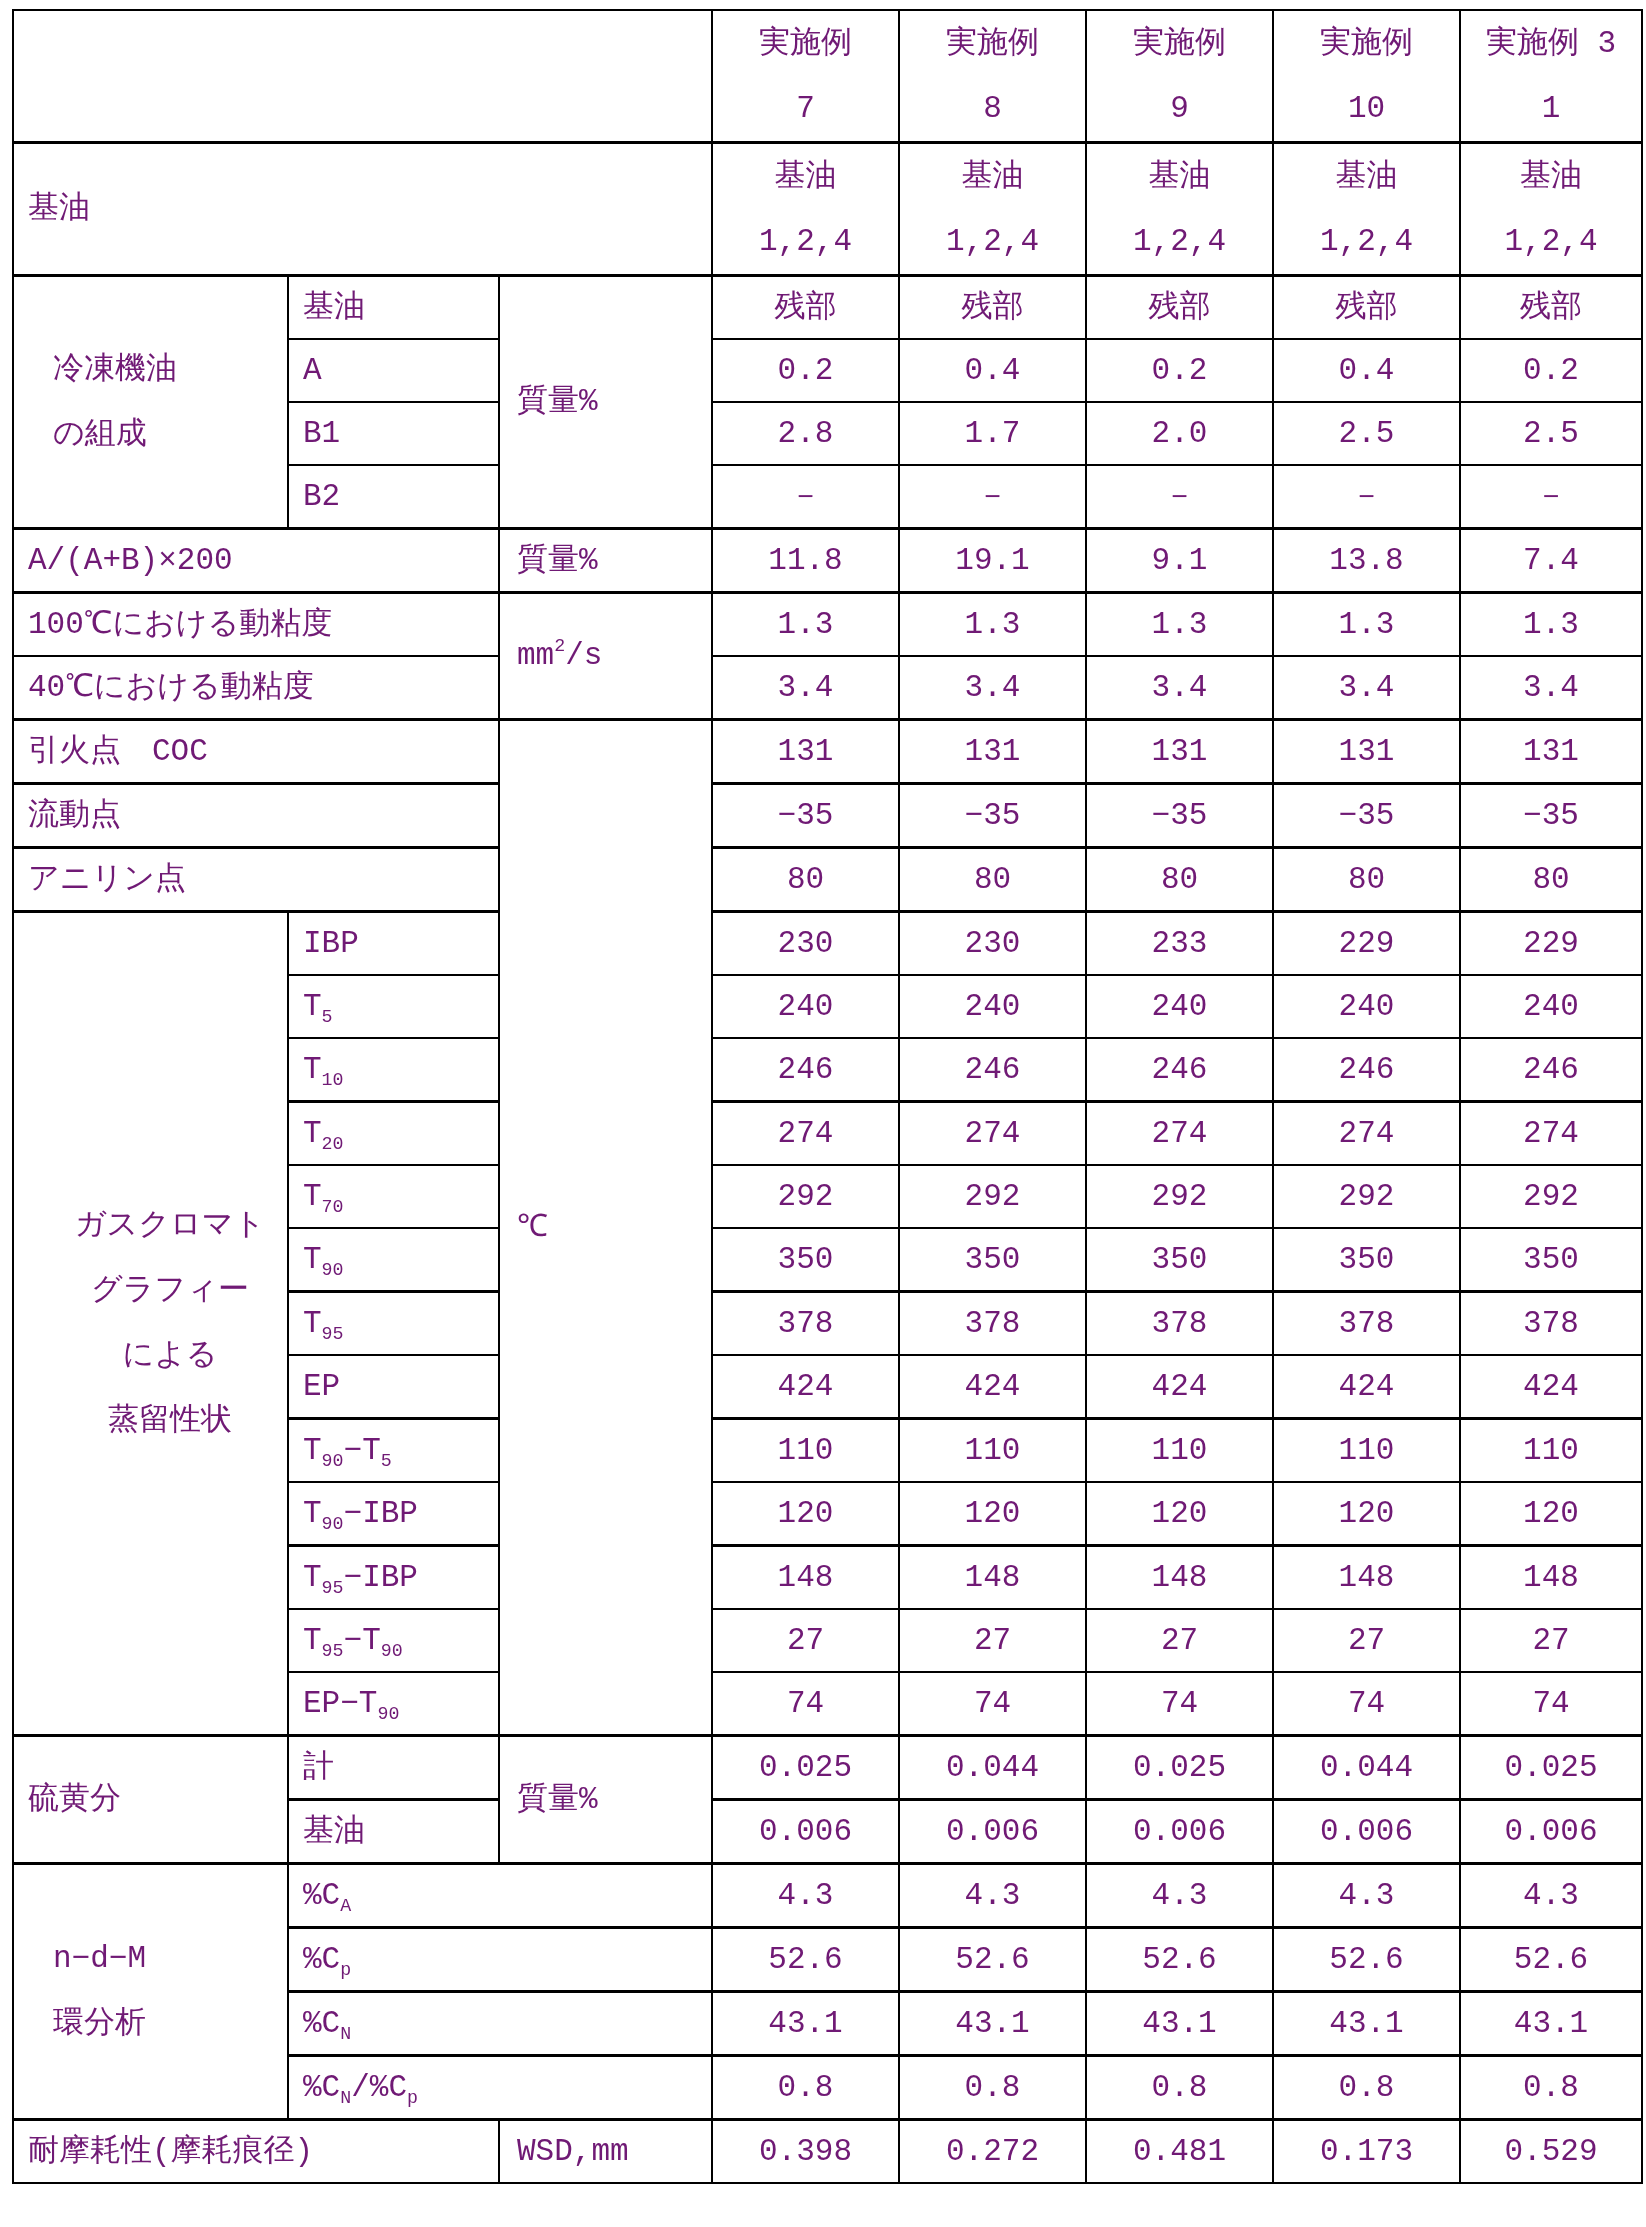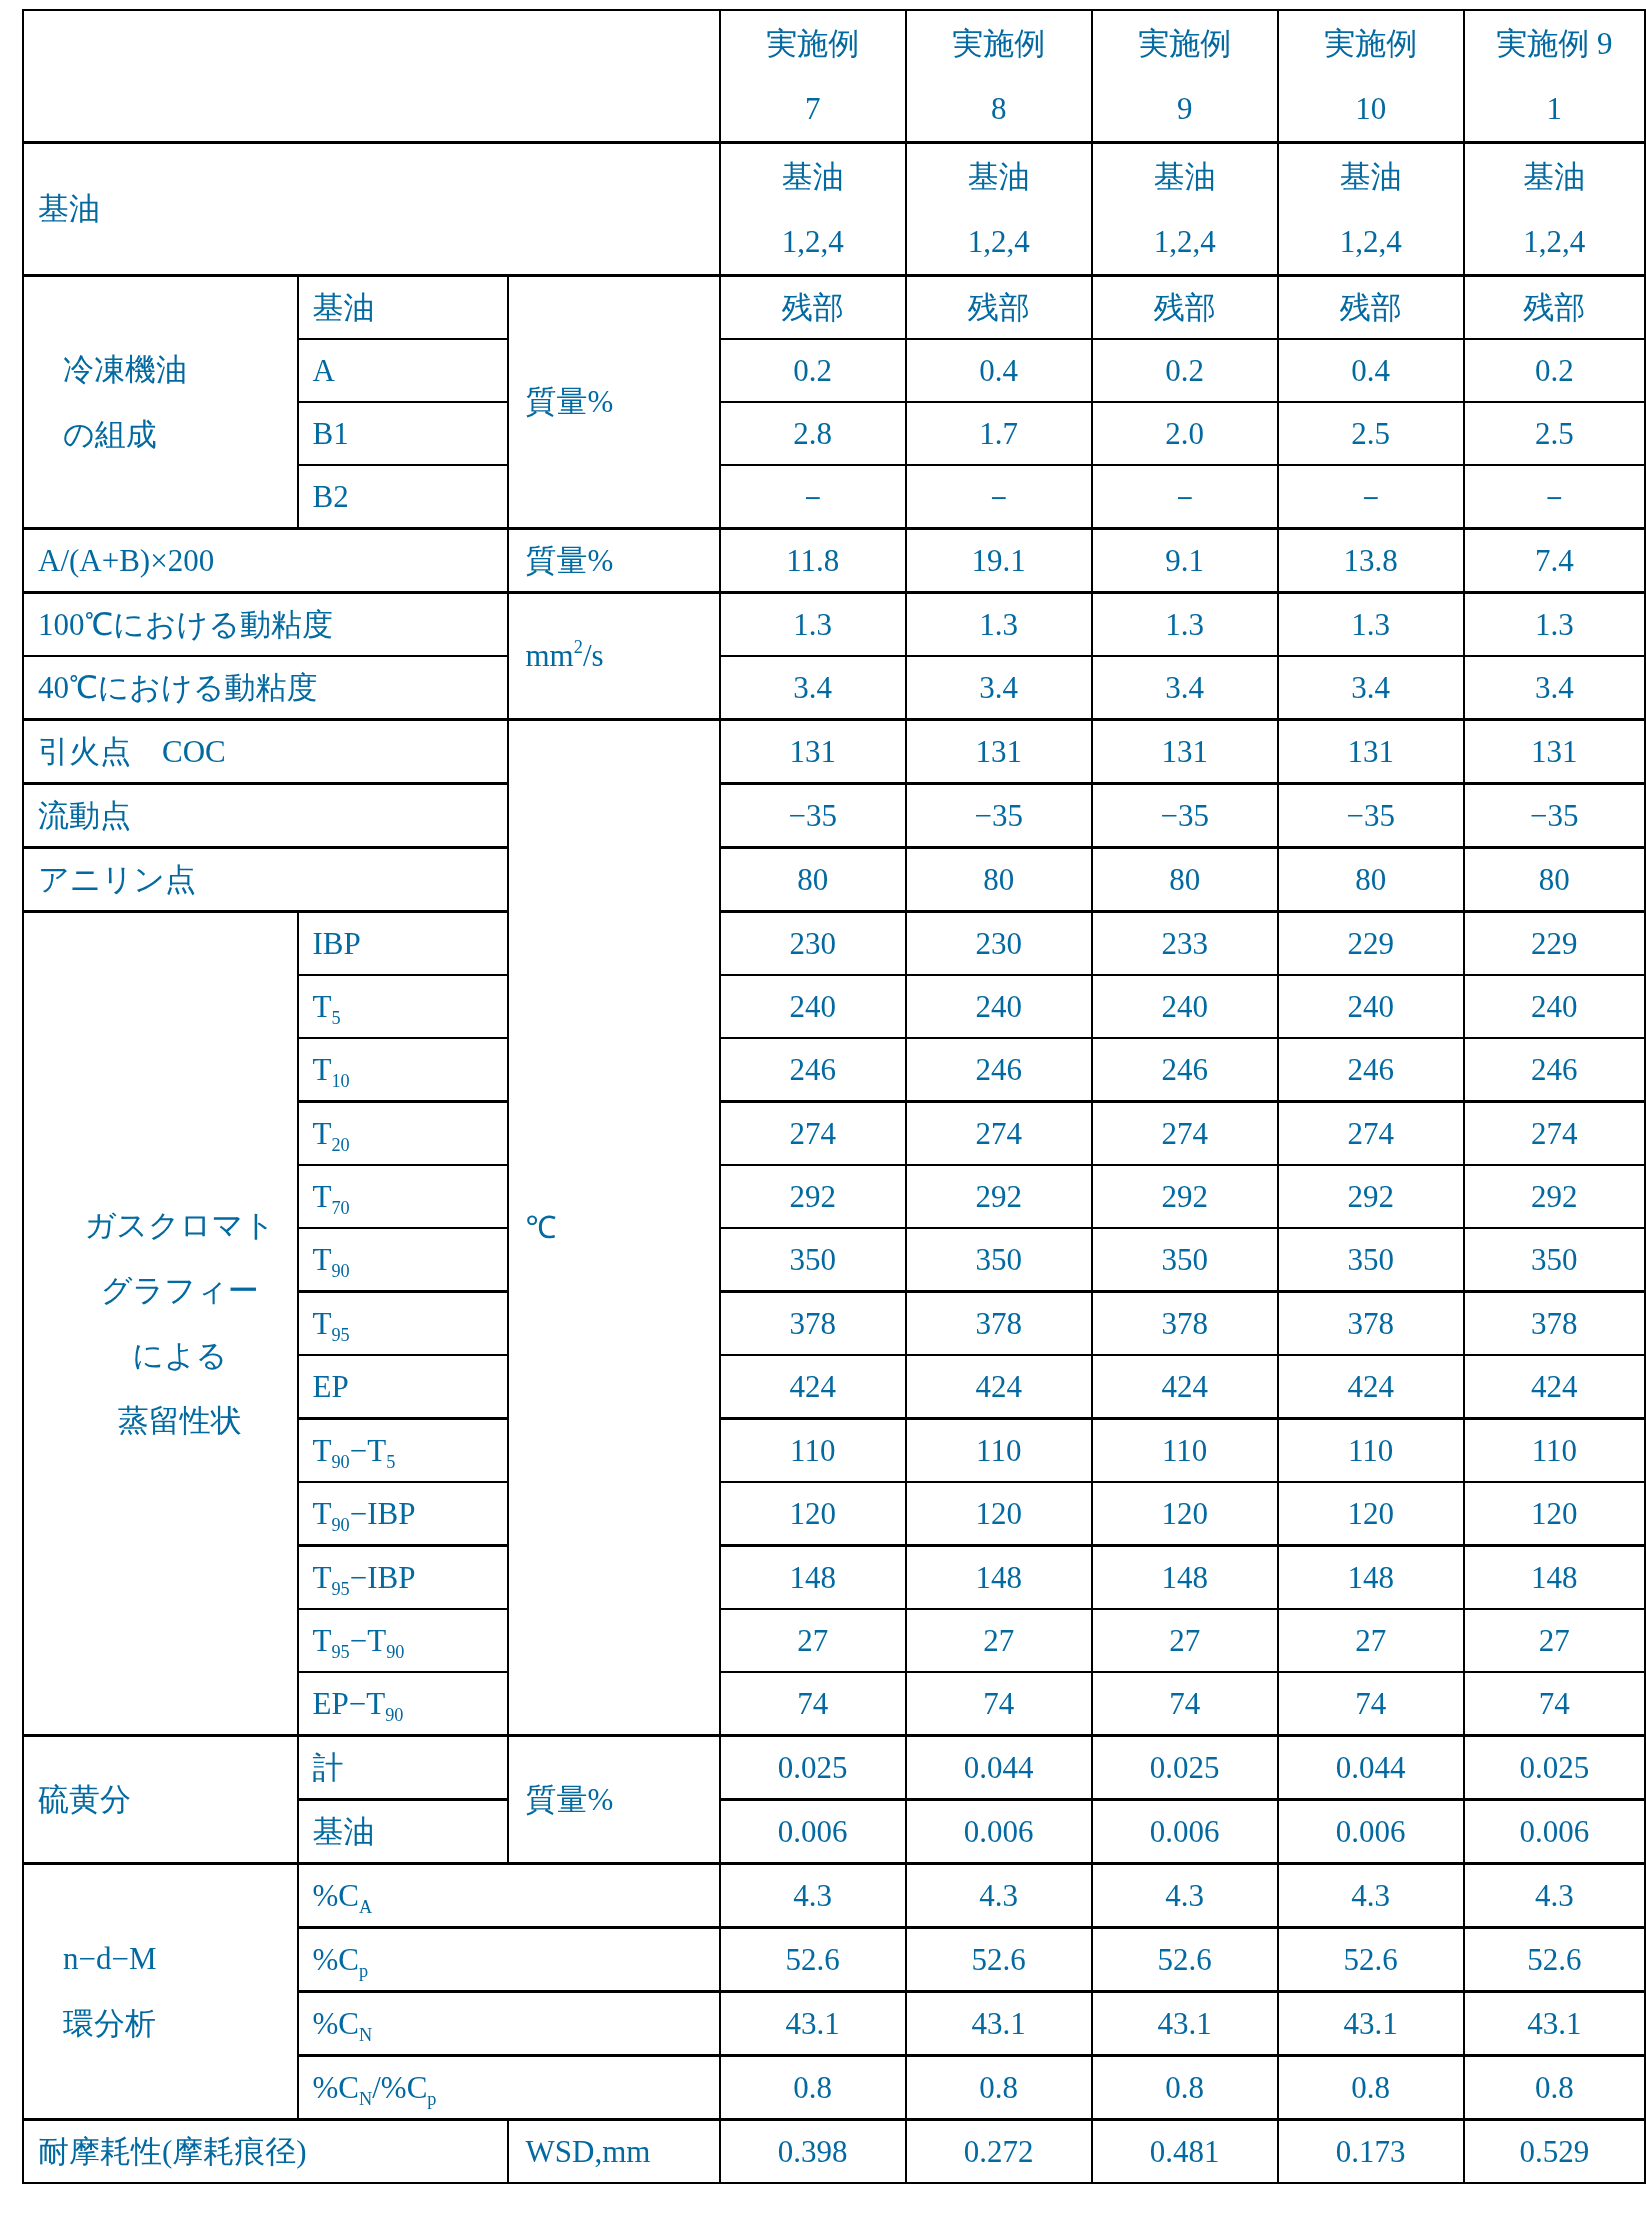--- a/index.html
+++ b/index.html
@@ -1,21 +1,21 @@
 <!DOCTYPE html>
 <html style="font-size:11.3px"><head>
 <meta charset="utf-8">
 <style>
   html, body { margin: 0; padding: 0; background: #ffffff; }
   body { width: 1646px; height: 2227px; position: relative; overflow: hidden; }
   .tbl {
-    position: absolute; left: 22px; top: 8.5px;
+    position: absolute; left: 12px; top: 8.5px;
     border-collapse: collapse; table-layout: fixed;
-    font-family: Liberation Serif, serif;
-    font-size: 31px; color: #0369a1;
+    font-family: Liberation Mono, monospace;
+    font-size: 31px; color: #701a75;
     border: 2.8px solid #000;
   }
   .tbl td {
     border: 2.1px solid #000;
     padding: 0;
     height: 61px;
     vertical-align: middle;
     white-space: nowrap;
     line-height: 1.0;
   }
@@ -58,21 +58,21 @@
         </td>
     <td class="c">
           <span class="line">実施例</span>
           <span class="line">9</span>
         </td>
     <td class="c">
           <span class="line">実施例</span>
           <span class="line">10</span>
         </td>
     <td class="c">
-          <span class="line">実施例 9</span>
+          <span class="line">実施例 3</span>
           <span class="line">1</span>
         </td>
   </tr>
 
   <tr class="base thick-top">
     <td colspan="3" class="l">基油</td>
     <td class="c">
           <span class="line">基油</span>
           <span class="line">1,2,4</span>
         </td>

